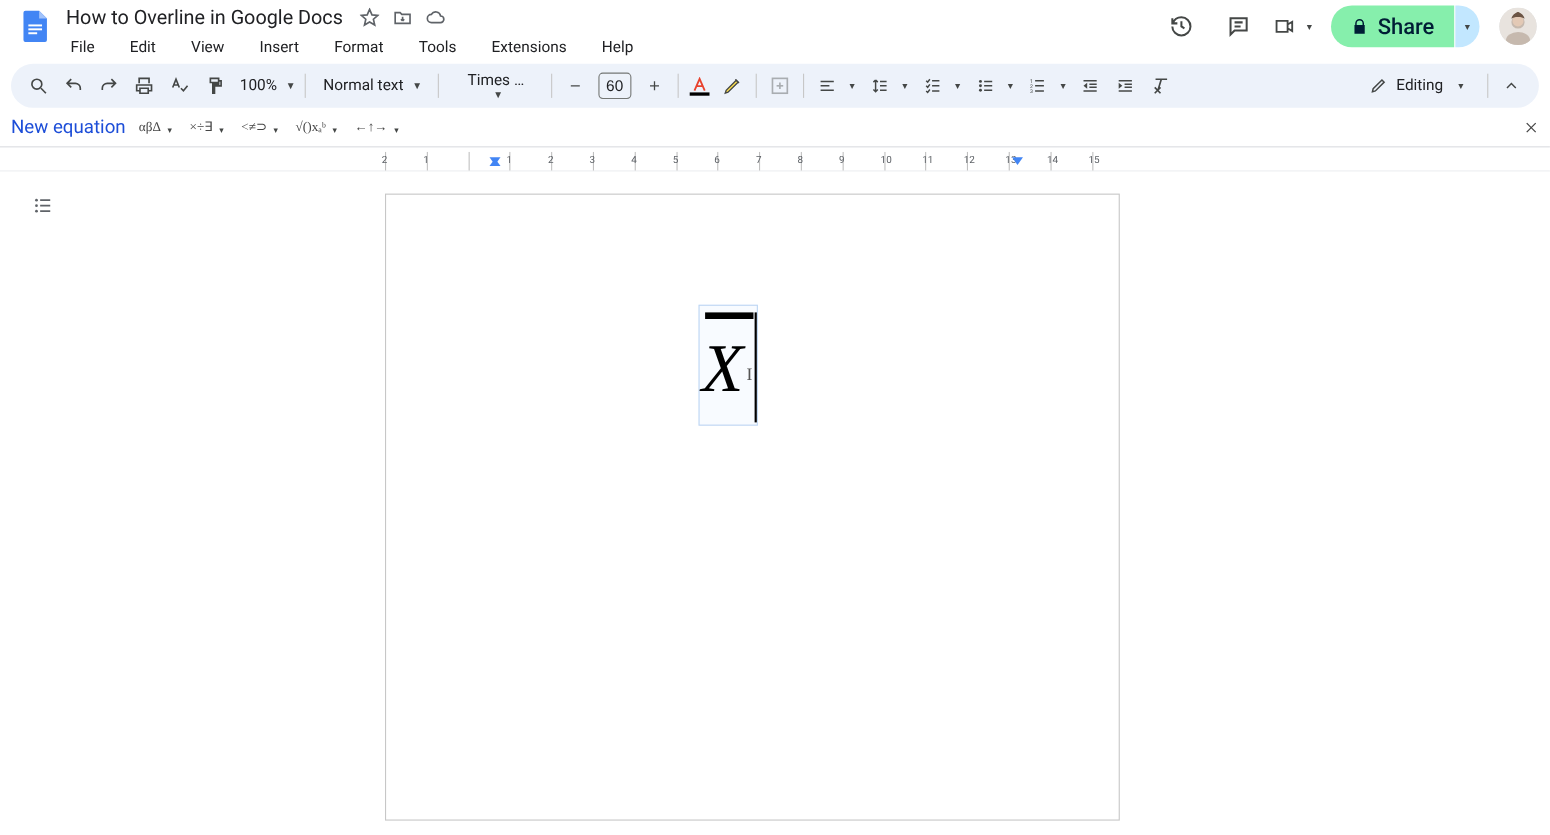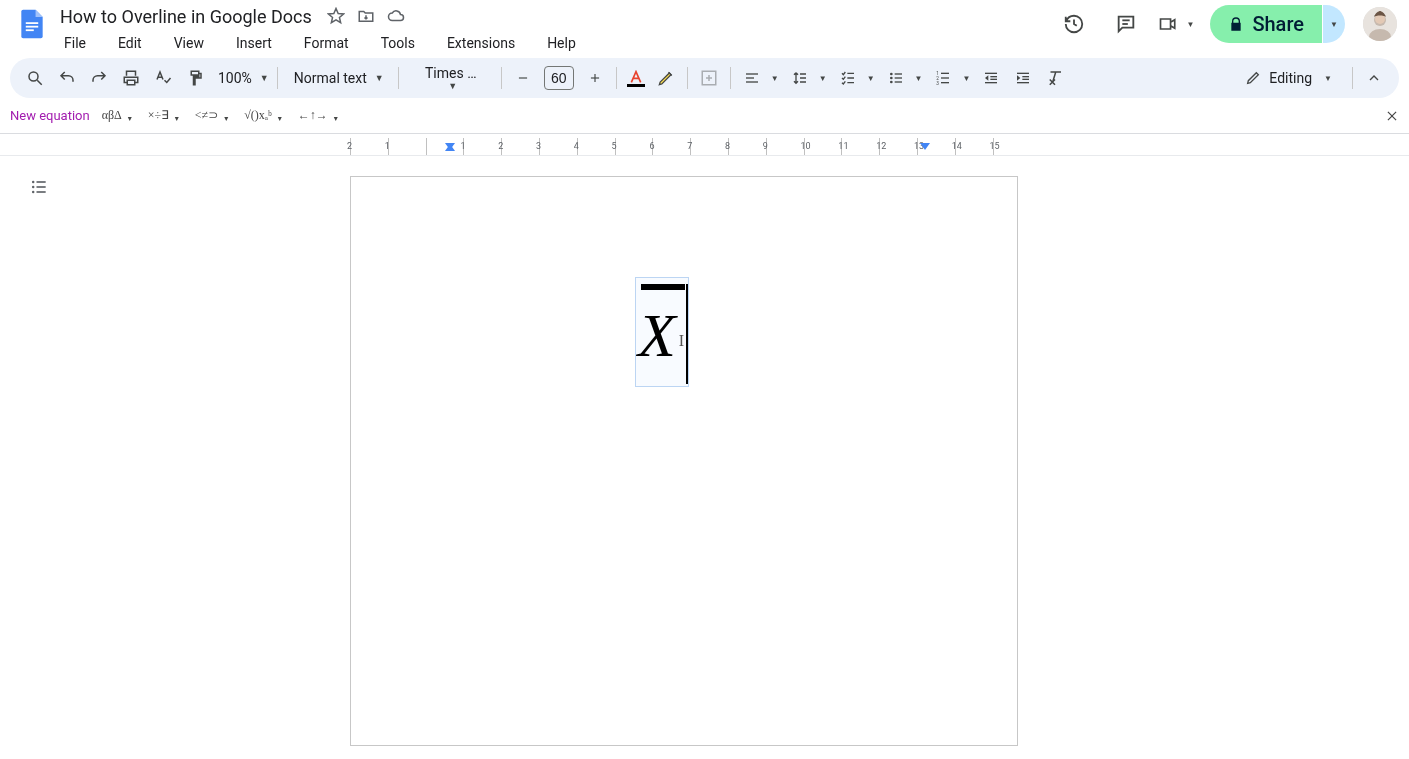--- a/index.html
+++ b/index.html
@@ -38,21 +38,21 @@
   .fs-input { width:30px; height:24px; border:1px solid #747775; border-radius:4px; font-size:14px; text-align:center; background:transparent; color:#202124;}
   .color-btn { width:26px; height:26px; display:flex; flex-direction:column; align-items:center; justify-content:center; }
   .color-bar { width:18px; height:3px; background:#000; }
   .dropdown-combo { display:flex; align-items:center;}
   .dd-arrow { font-size:8px; color:#444746; padding:0 4px;}
   .editing { display:flex; align-items:center; gap:8px; font-size:14px; color:#202124; padding:0 10px 0 6px;text-align:center;}
   .spacer { flex:1; }
   
   
   .eqbar { height:36px; border-bottom:1px solid #dadce0; display:flex; align-items:center; padding:0 10px; gap:12px; font-size:12px; color:#666; }
-  .eqlabel { color:#a21caf; font-size:13px;}
+  .eqlabel { color:#1d4ed8; font-size:17px;}
   .eqgroup { display:flex; align-items:flex-end; gap:2px; font-size:12px; color:#444; font-family:serif;}
   .eqbar .close { margin-left:auto; color:#444; }
   
   
   .ruler { height:18px; background:#fff; border-bottom:1px solid #e8eaed; position:relative; font-size:9px; color:#5f6368; margin-top:4px; overflow:hidden;}
   .ruler-inner{position:absolute; left:350px; top:0; height:18px; width:700px; display:flex;}
   .rtick{ width:37.8px; height:18px; border-left:1px solid #c0c0c0; position:relative; text-align:center; font-size:9px; color:#5f6368;}
   .rtick span{position:absolute; left:-4px; top:3px;}
   .rmarker{ position:absolute; top:6px; width:0; height:0; border-left:5px solid transparent; border-right:5px solid transparent; border-bottom:7px solid #4285f4;}
   .rmarker.down{ border-bottom:none; border-top:7px solid #4285f4; top:5px;}

